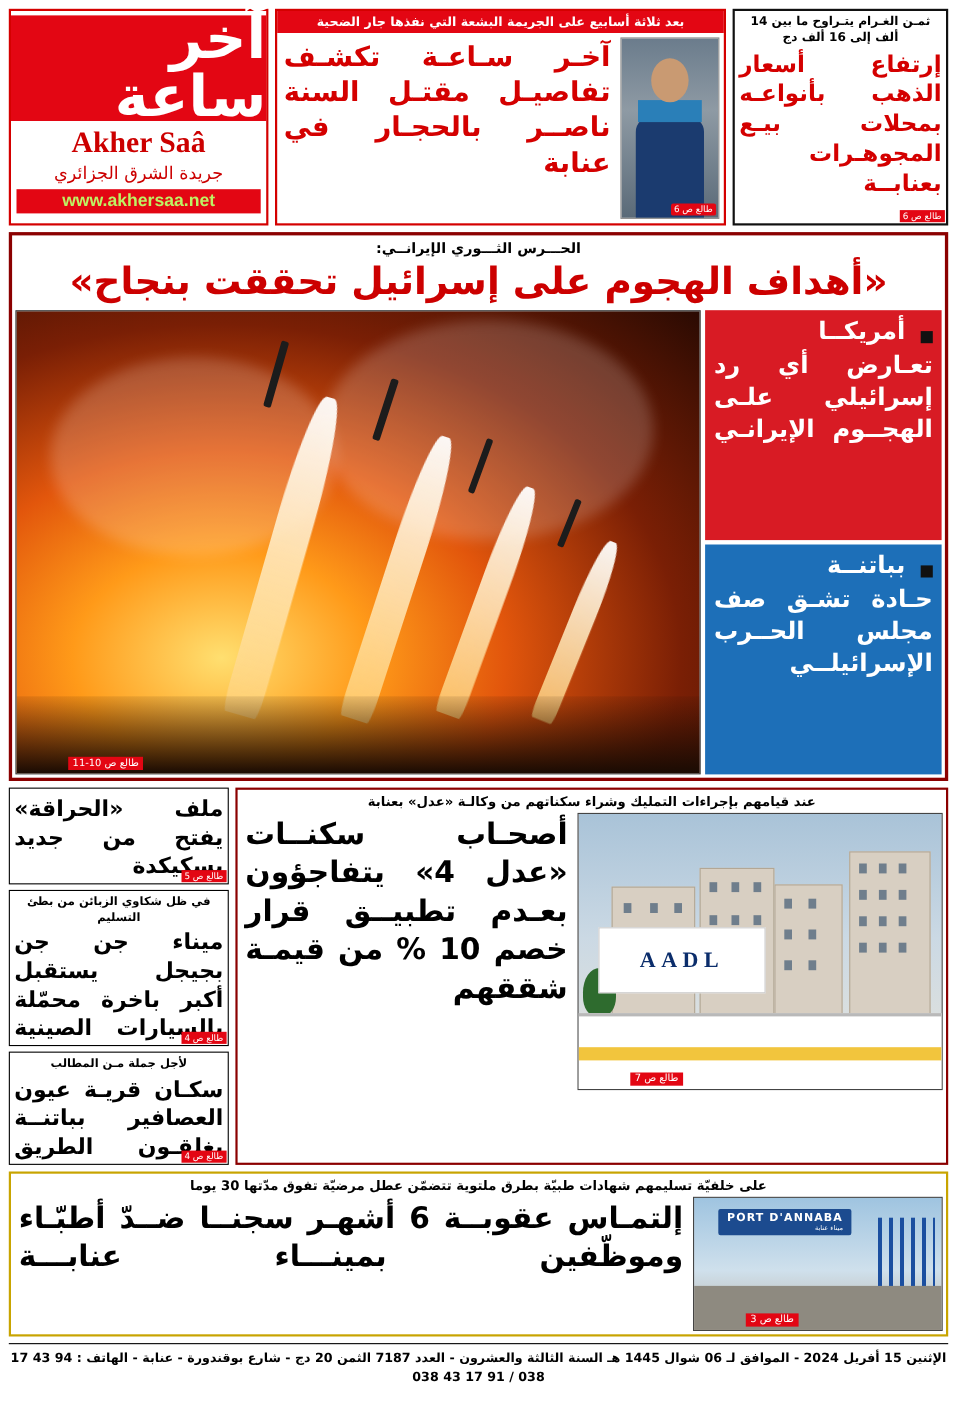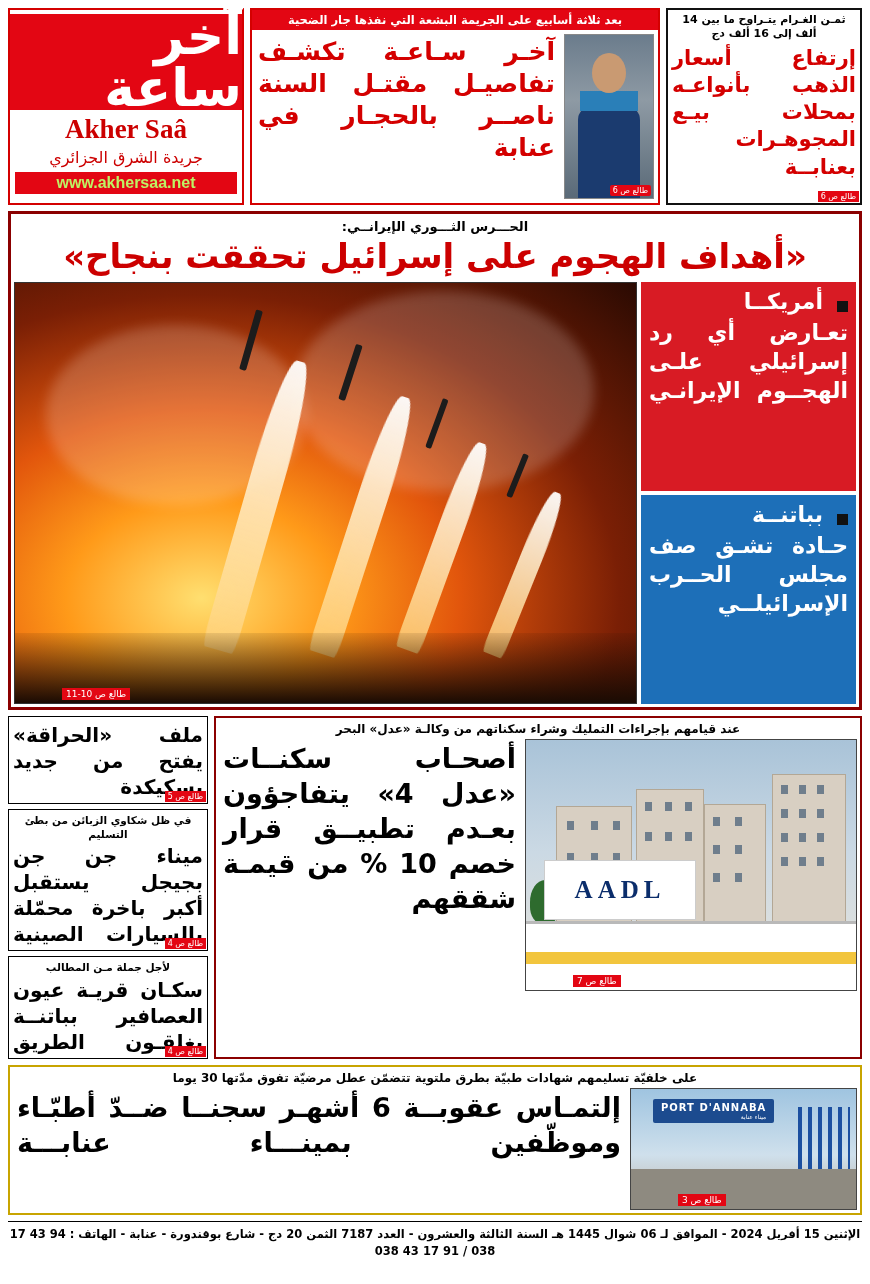--- a/index.html
+++ b/index.html
@@ -116,21 +116,21 @@
   .mid-kicker{font-size:12px;font-weight:bold;text-align:center;padding:1px 0 3px 0;}
   .mid-body{display:flex;flex-direction:row;gap:5px;}
   .mid-photo{
     width:330px;height:250px;position:relative;overflow:hidden;border:1px solid #444;
     background:linear-gradient(180deg,#a9c3d8 0%,#cbd9e4 45%,#e8e4da 100%);
   }
   .bldg{position:absolute;bottom:64px;background:#d8cfc2;border:1px solid #b3a795;}
   .bldg i{position:absolute;background:#6f7e8c;width:7px;height:9px;display:block;}
   .wall{position:absolute;left:0;right:0;bottom:0;height:66px;background:#ffffff;border-top:3px solid #b9b9b9;}
   .wall-stripe{position:absolute;left:0;right:0;bottom:26px;height:12px;background:#f2c53d;}
-  .aadl{position:absolute;left:18px;bottom:70px;width:150px;height:58px;background:#fff;border:1px solid #ccc;display:flex;align-items:center;justify-content:center;color:#0b2d6b;font-size:25px;font-weight:bold;letter-spacing:5px;font-family:"Liberation Serif",serif;}
+  .aadl{position:absolute;left:18px;bottom:87px;width:150px;height:58px;background:#fff;border:1px solid #ccc;display:flex;align-items:center;justify-content:center;color:#0b2d6b;font-size:20px;font-weight:bold;letter-spacing:5px;font-family:"Liberation Serif",serif;}
   .tree{position:absolute;bottom:66px;width:30px;height:44px;background:#2e6b2e;border-radius:50% 50% 40% 40%;}
   .mid-text{
     flex:1;color:#000;font-weight:bold;font-size:27px;line-height:1.3;text-align:justify;text-align-last:justify;
     padding:2px 4px;
   }
 
   
   .bot-row{display:flex;flex-direction:row;gap:6px;margin:6px 8px 0 8px;}
   .bot-main{flex:1;border:2px solid #c8a400;box-sizing:border-box;padding:3px;}
   .bot-kicker{font-size:12px;font-weight:bold;text-align:center;padding:1px 0 3px 0;}
@@ -225,21 +225,21 @@
         <div class="trail" style="left:75%;top:47%;width:22px;height:175px;transform:rotate(22deg);"></div>
 
         <div class="ground"></div>
         <div class="photo-credit">طالع ص 10-11</div>
       </div>
     </div>
   </div>
 
   <div class="mid-row">
     <div class="mid-main">
-      <div class="mid-kicker">عند قيامهم بإجراءات التمليك وشراء سكناتهم من وكالـة «عدل» البحر</div>
+      <div class="mid-kicker">عند قيامهم بإجراءات التمليك وشراء سكناتهم من وكالـة «عدل» بعنابة</div>
       <div class="mid-body">
         <div class="mid-photo">
           <div class="bldg" style="right:10px;width:72px;height:150px;">
             <i style="left:8px;top:10px;"></i>
               <i style="left:26px;top:10px;"></i>
               <i style="left:44px;top:10px;"></i>
             <i style="left:8px;top:34px;"></i>
               <i style="left:26px;top:34px;"></i>
               <i style="left:44px;top:34px;"></i>
             <i style="left:8px;top:58px;"></i>

